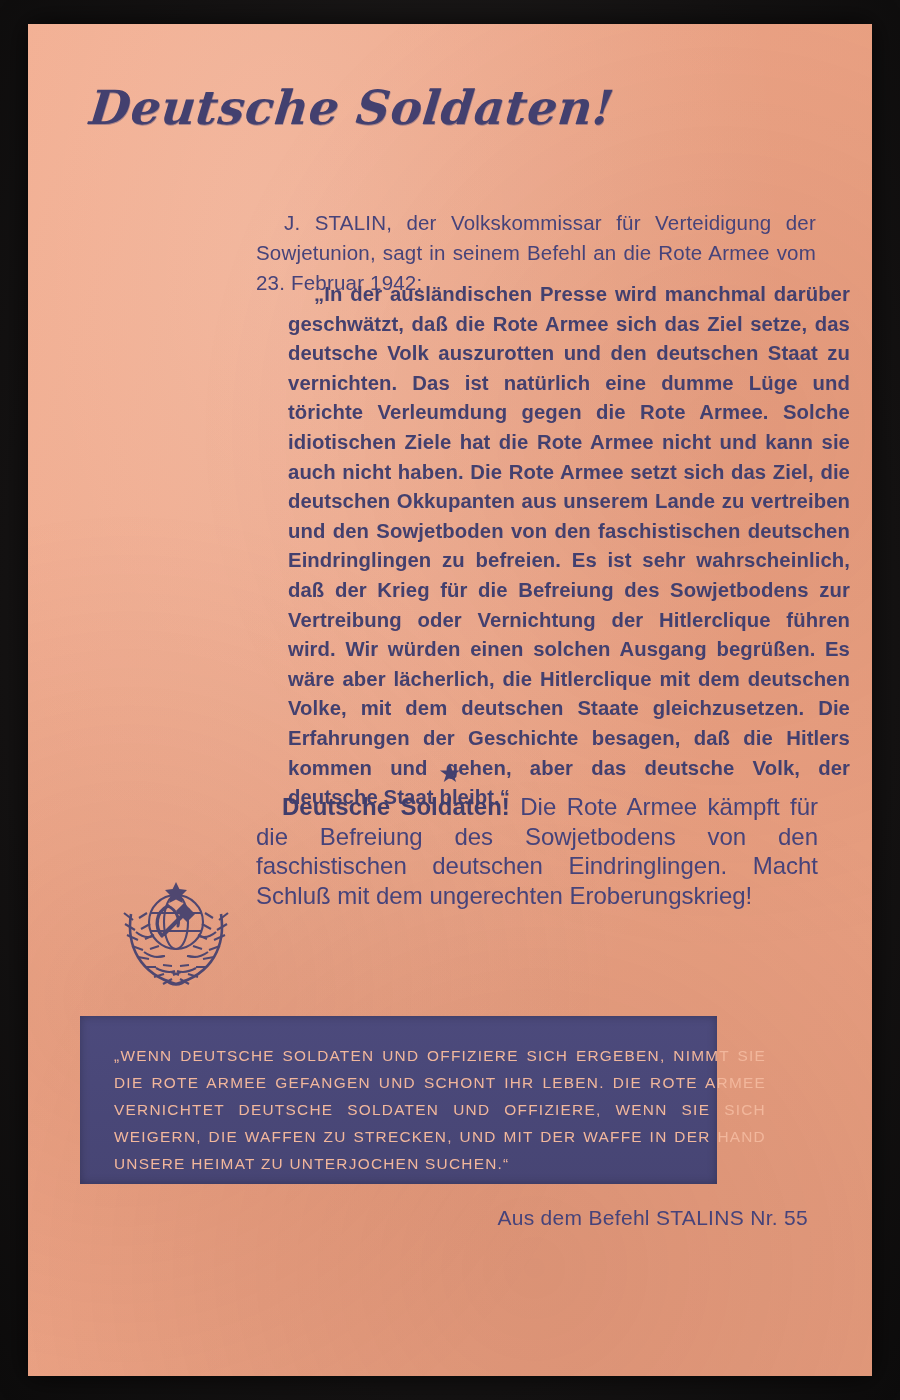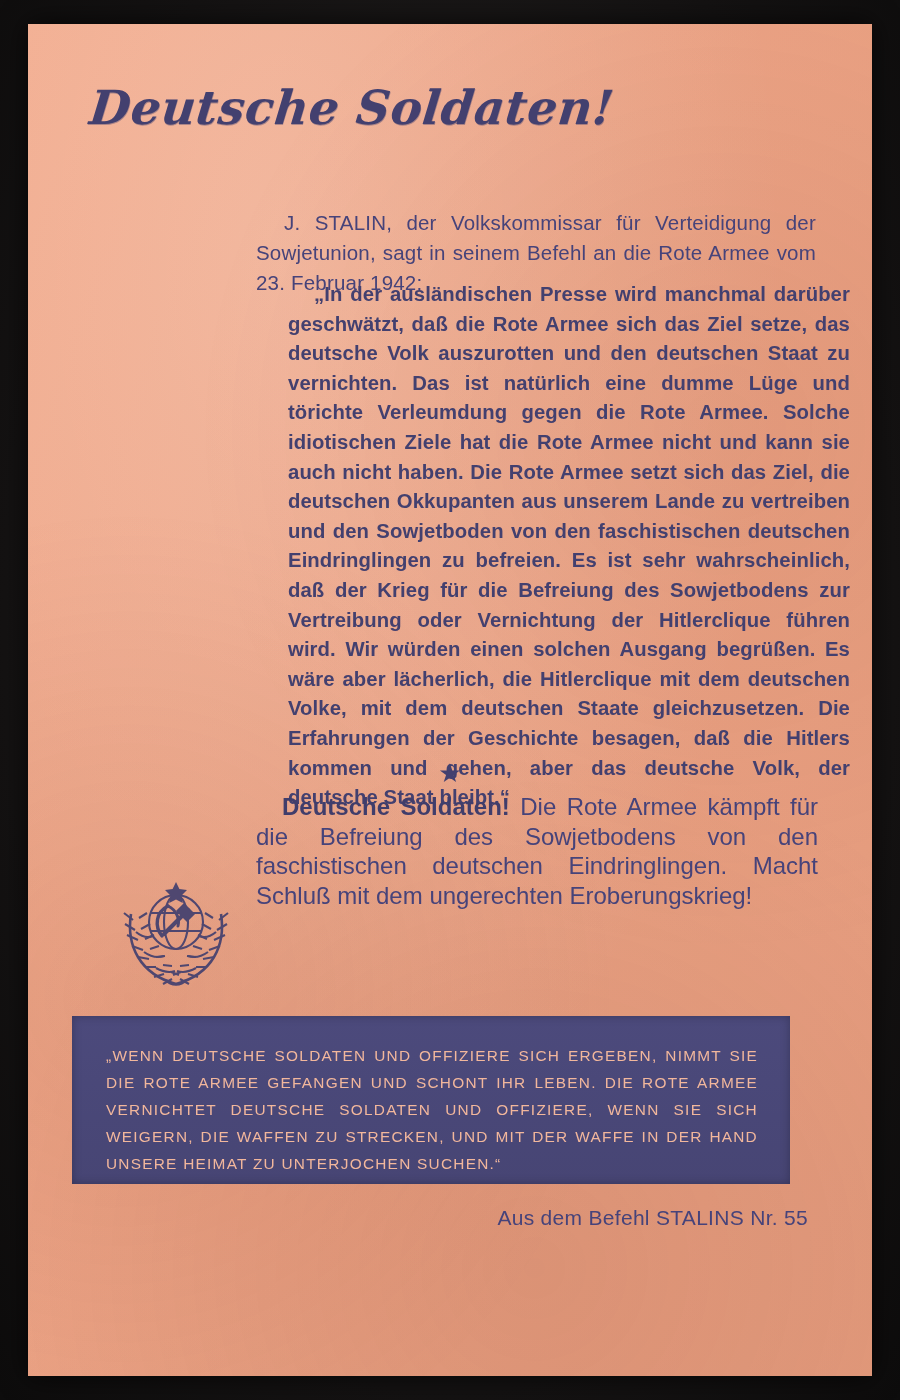--- a/index.html
+++ b/index.html
@@ -139,27 +139,28 @@
     left: 78px;
     top: 836px;
     width: 140px;
     height: 140px;
     opacity: 0.92;
   }
 
   
   #banner {
     position: absolute;
-    left: 44px;
+    left: 52px;
     top: 992px;
-    width: 718px;
+    width: 592px;
     height: 168px;
     background: #4a4878;
     background-image: linear-gradient(180deg, #4c4a7c 0%, #474574 100%);
     box-shadow: inset 0 0 10px rgba(0,0,0,0.25);
+    padding-left: 45px;
   }
   #banner-text {
     position: absolute;
     left: 34px;
     top: 26px;
     width: 652px;
     font-family: "Liberation Sans", sans-serif;
     font-size: 15.4px;
     line-height: 27px;
     letter-spacing: 1.25px;

